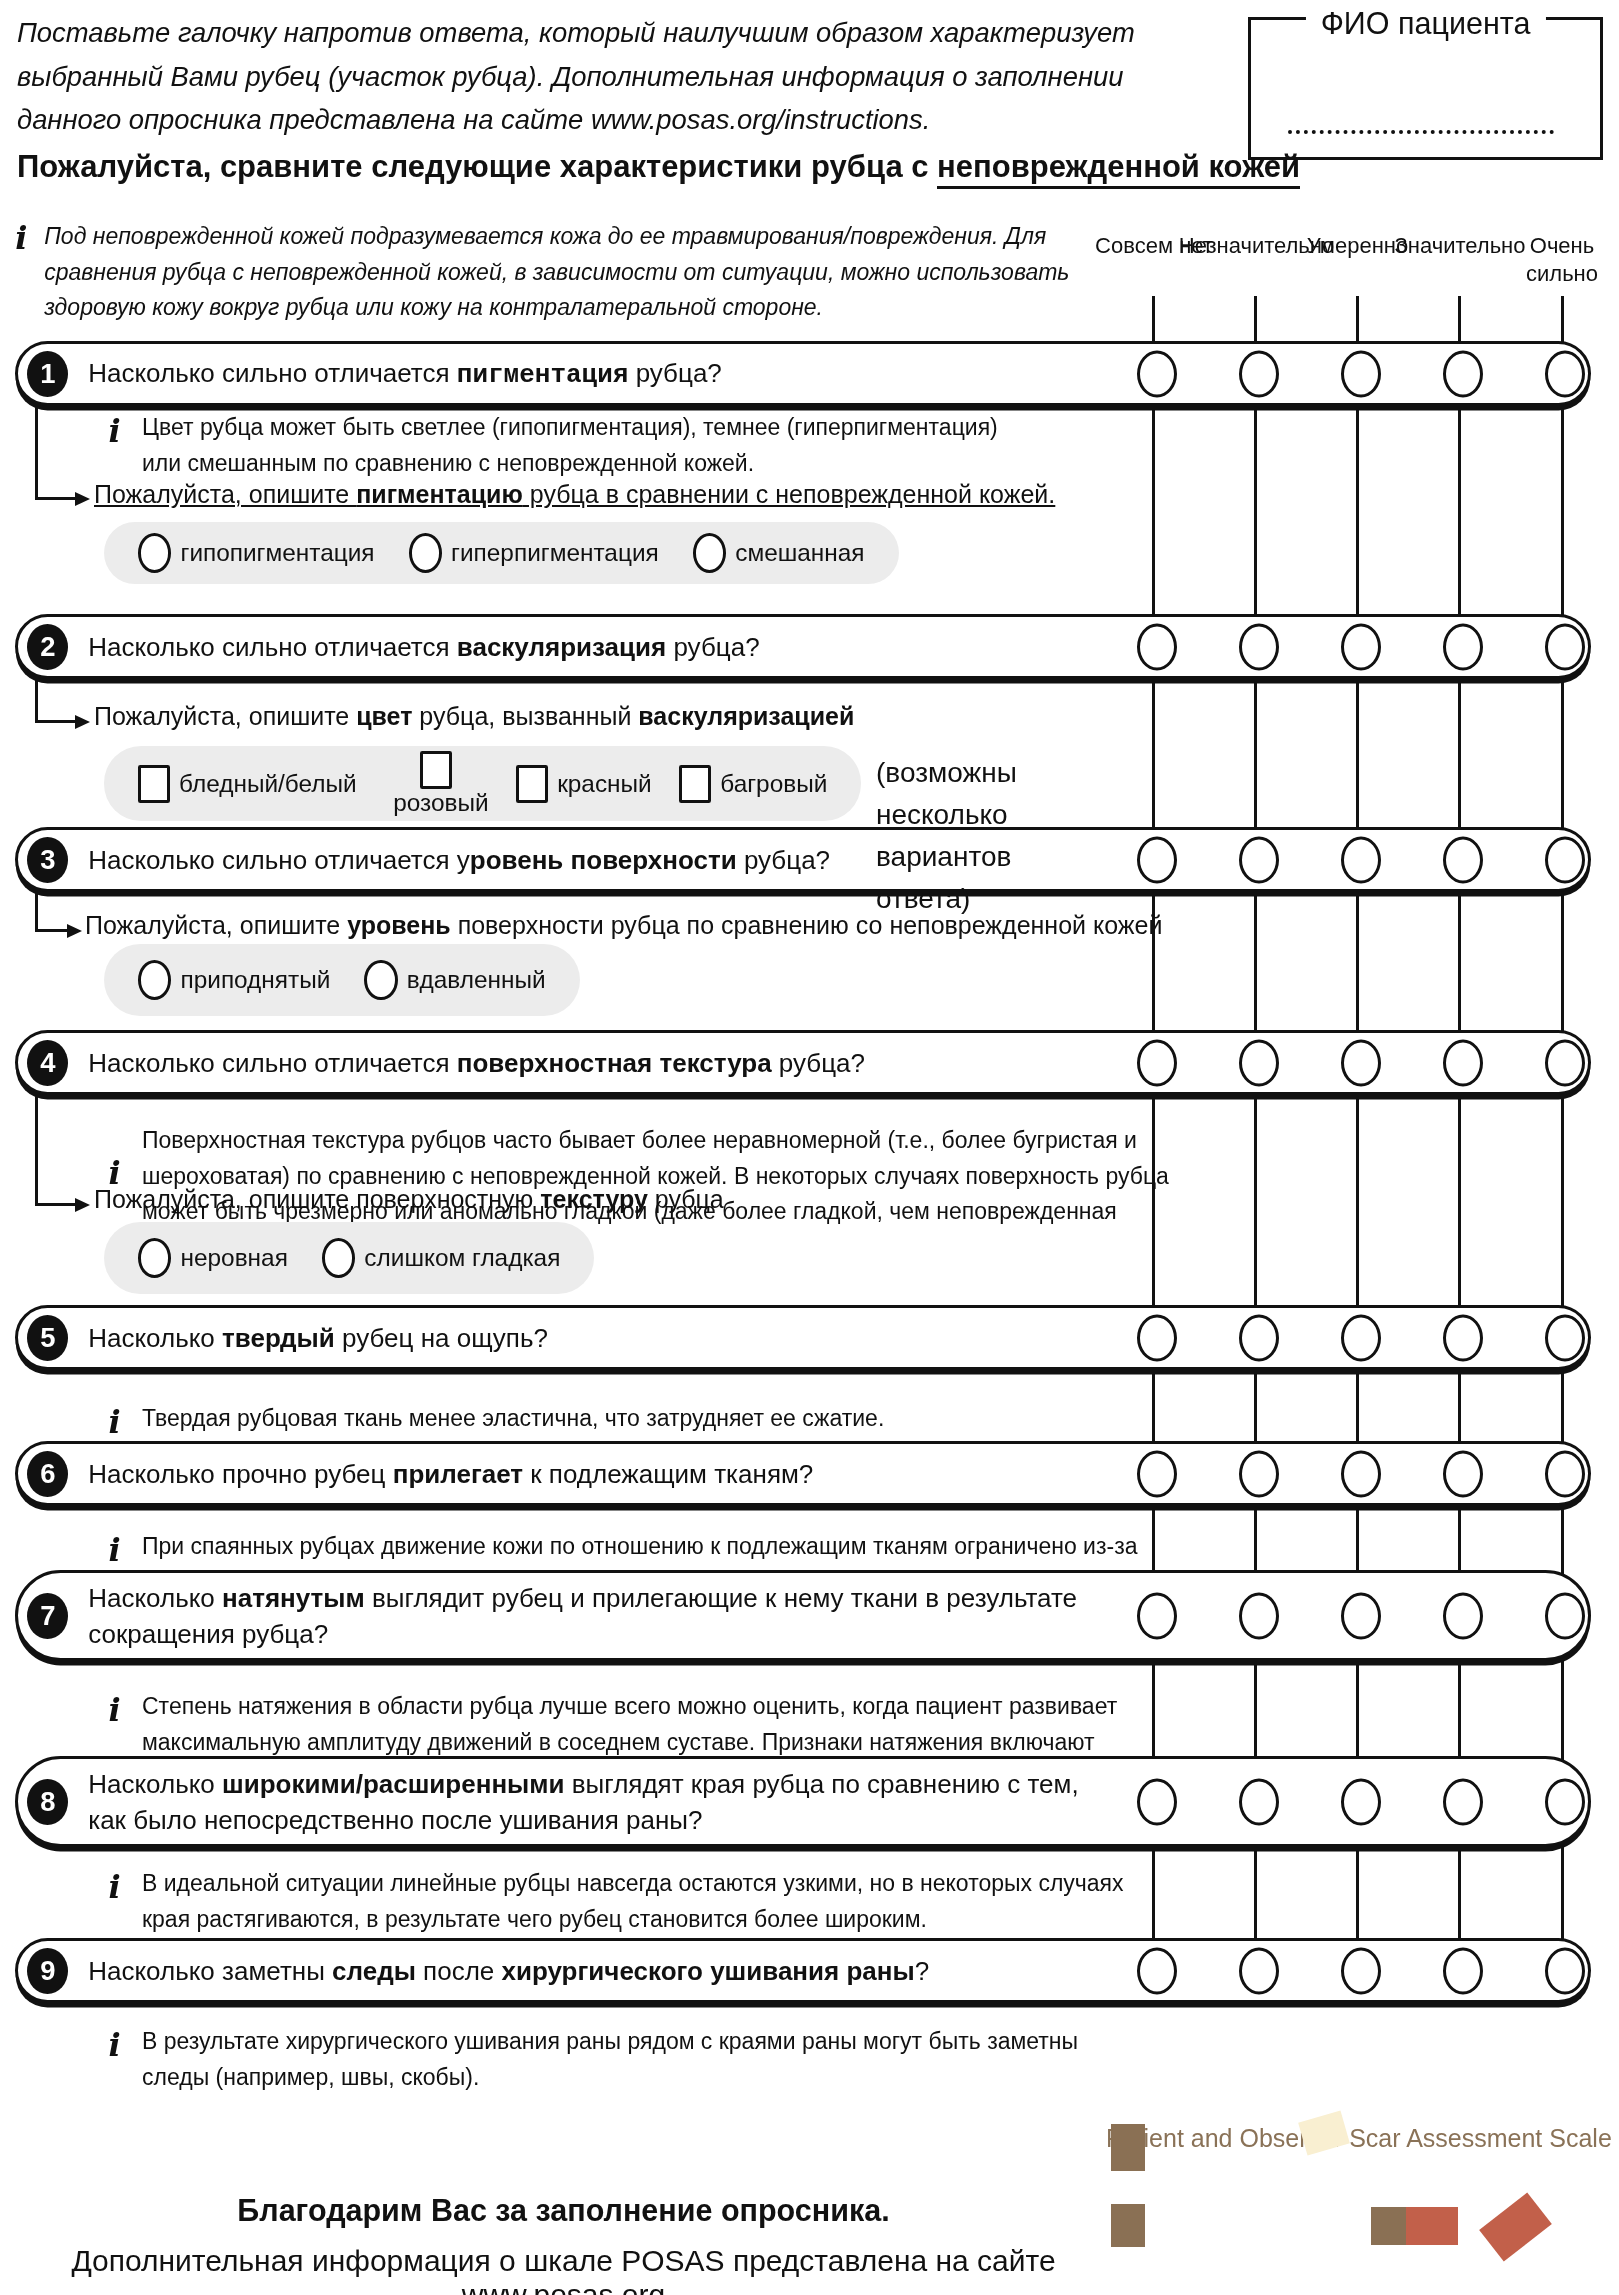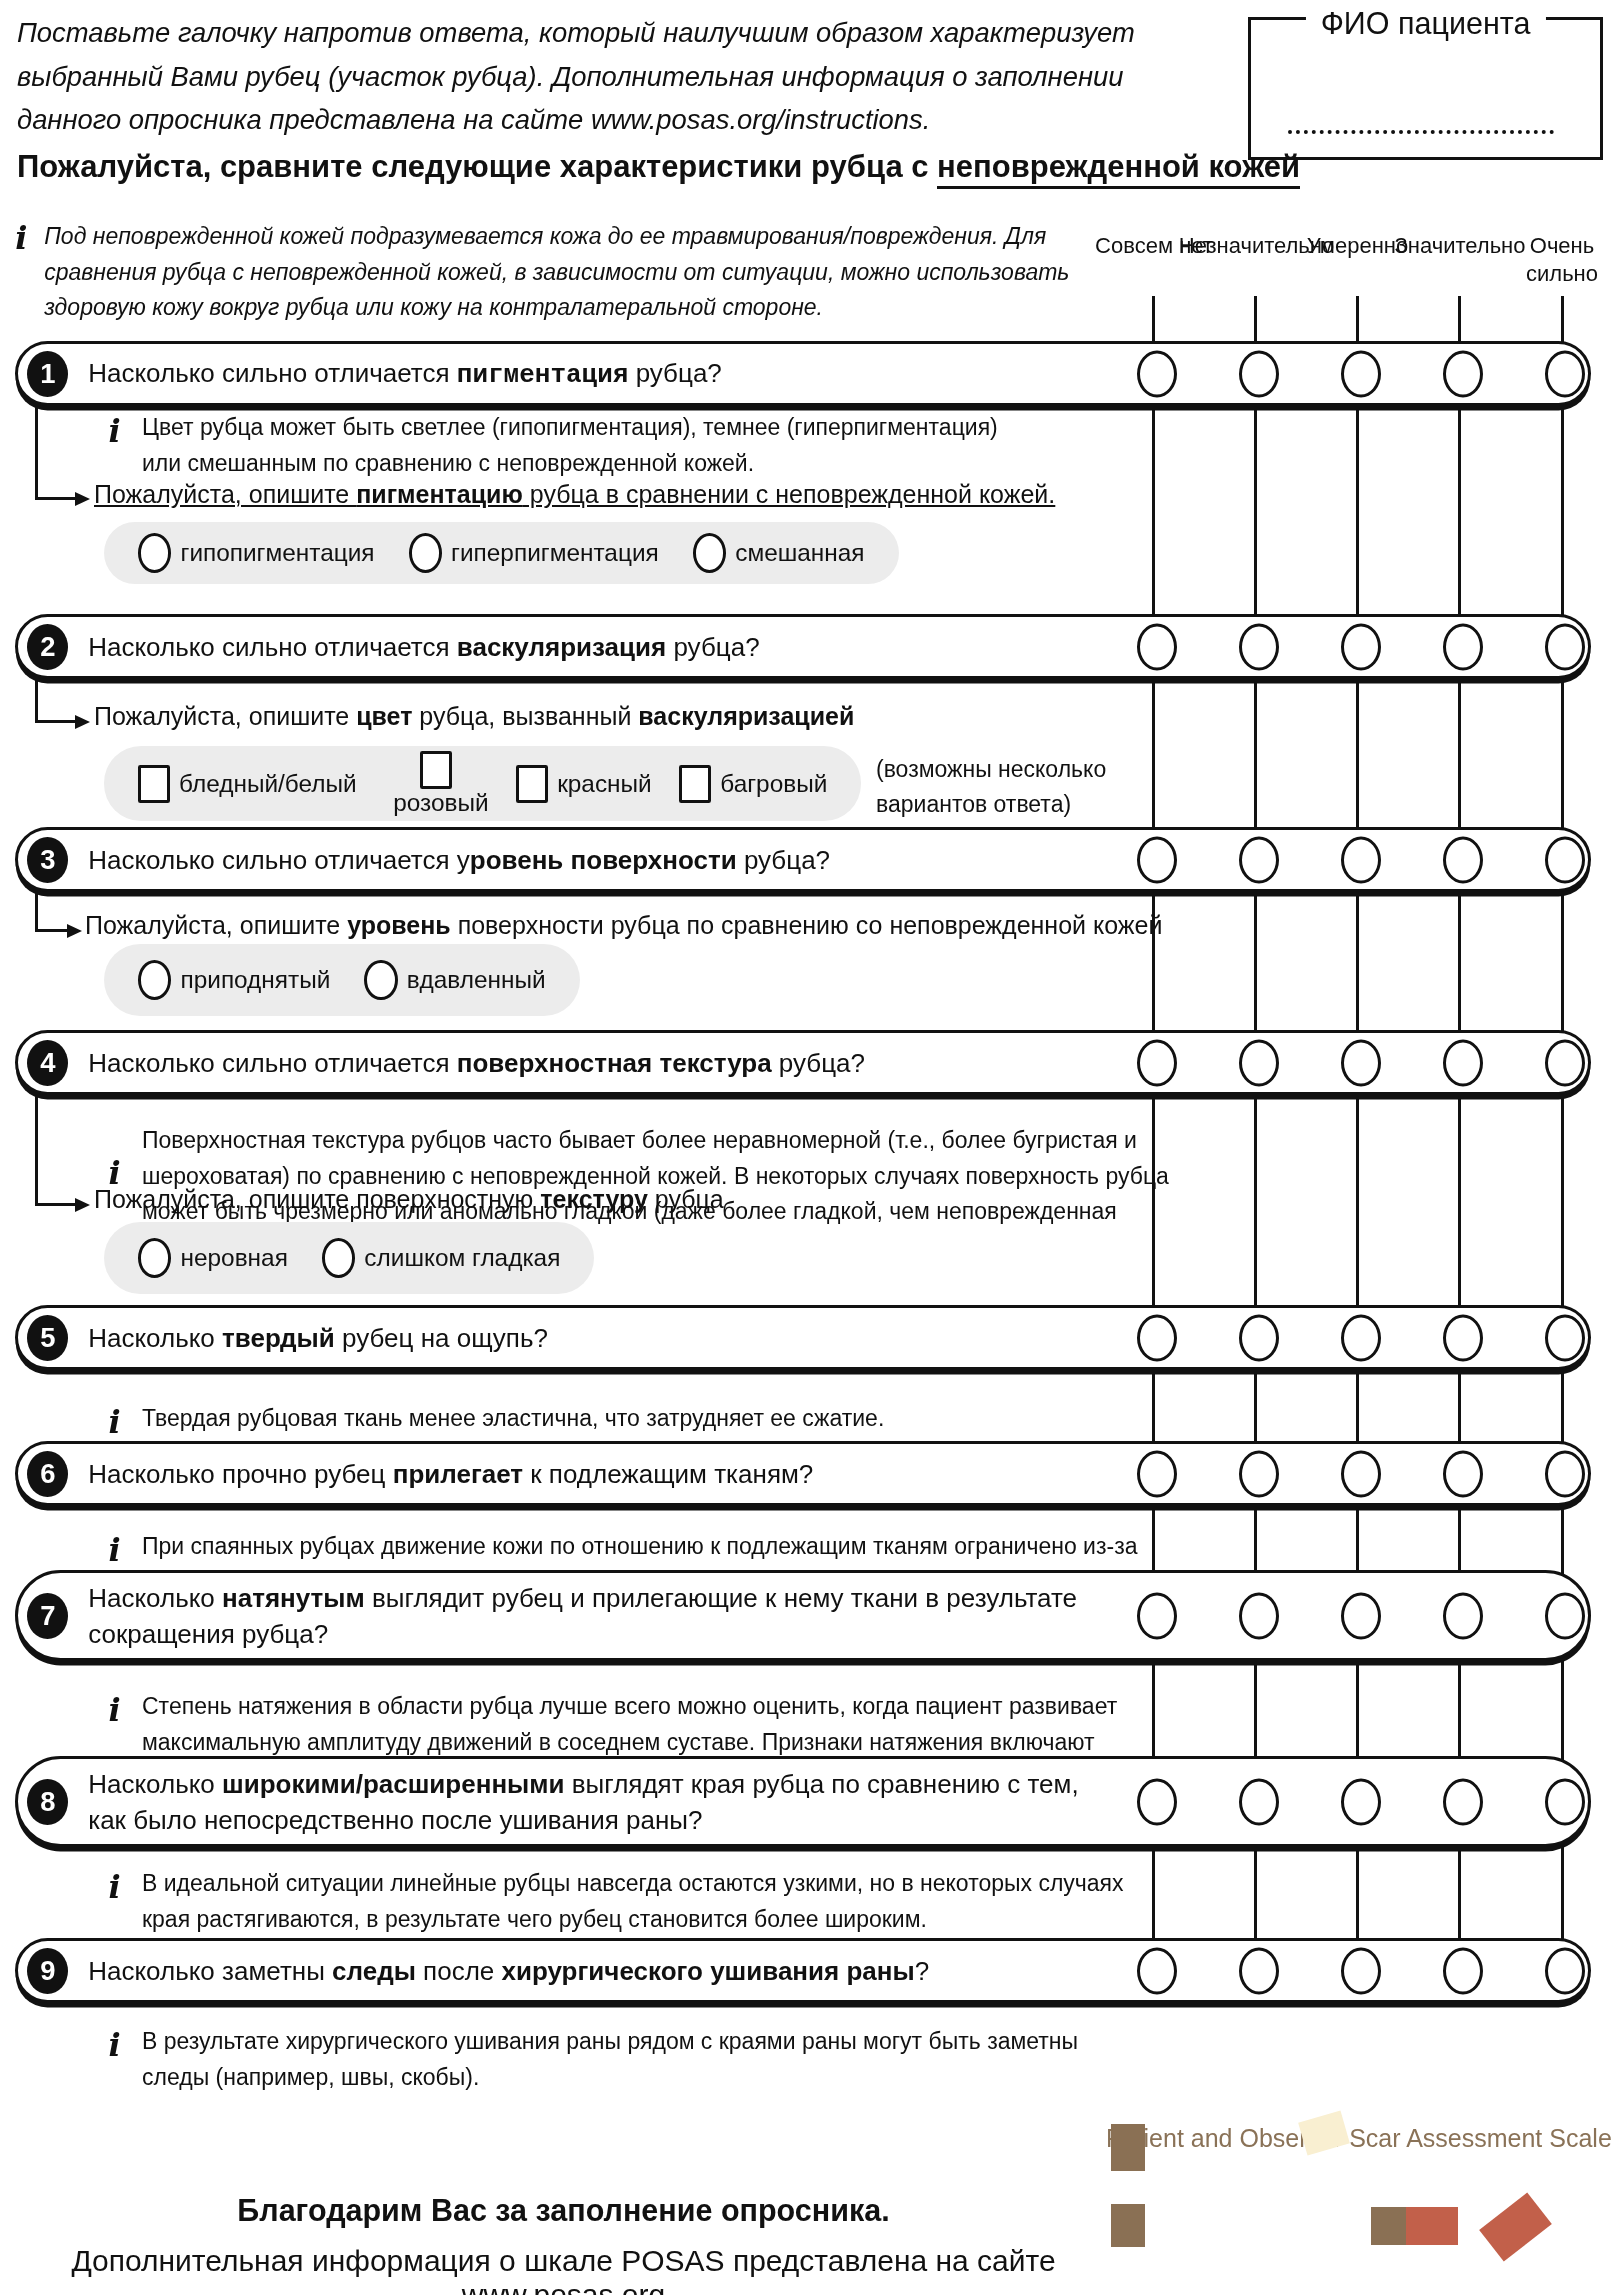--- a/index.html
+++ b/index.html
@@ -54,21 +54,21 @@
   .prompt{position:absolute;font-size:25px;z-index:3;}
 
   
   .pill{position:absolute;background:#ececec;border-radius:37px;display:inline-flex;
         align-items:center;padding:0 34px;font-size:24.4px;z-index:3;}
   .opt{display:inline-flex;align-items:center;margin-right:34px;}
   .opt:last-child{margin-right:0;}
   .p-radio{width:27.4px;height:34px;border:3px solid #111;border-radius:50%;background:#fff;flex:none;}
   .p-check{width:26px;height:32px;border:3px solid #111;border-radius:2.3px;background:#fff;flex:none;}
   .opt-label{margin-left:9.1px;white-space:nowrap;}
-  .pill-note{position:absolute;font-size:23px;line-height:1.5;z-index:3;}
+  .pill-note{position:absolute;font-size:28px;line-height:1.5;z-index:3;}
 
   
   .thanks{position:absolute;left:0;top:2193px;width:1127px;text-align:center;
         font-size:30.5px;font-weight:bold;}
   .more-info{position:absolute;left:0;top:2244px;width:1127px;text-align:center;font-size:30px;}
   .logo{position:absolute;left:1106px;top:2116px;width:503px;}
   .logo-word{font-size:141px;font-weight:bold;line-height:0.95;letter-spacing:0px;
         color:#d2a78b;white-space:nowrap;}
   .logo-tag{font-size:25px;color:#8a7257;margin-top:7.6px;white-space:nowrap;}
   .patch{position:absolute;z-index:4;}

